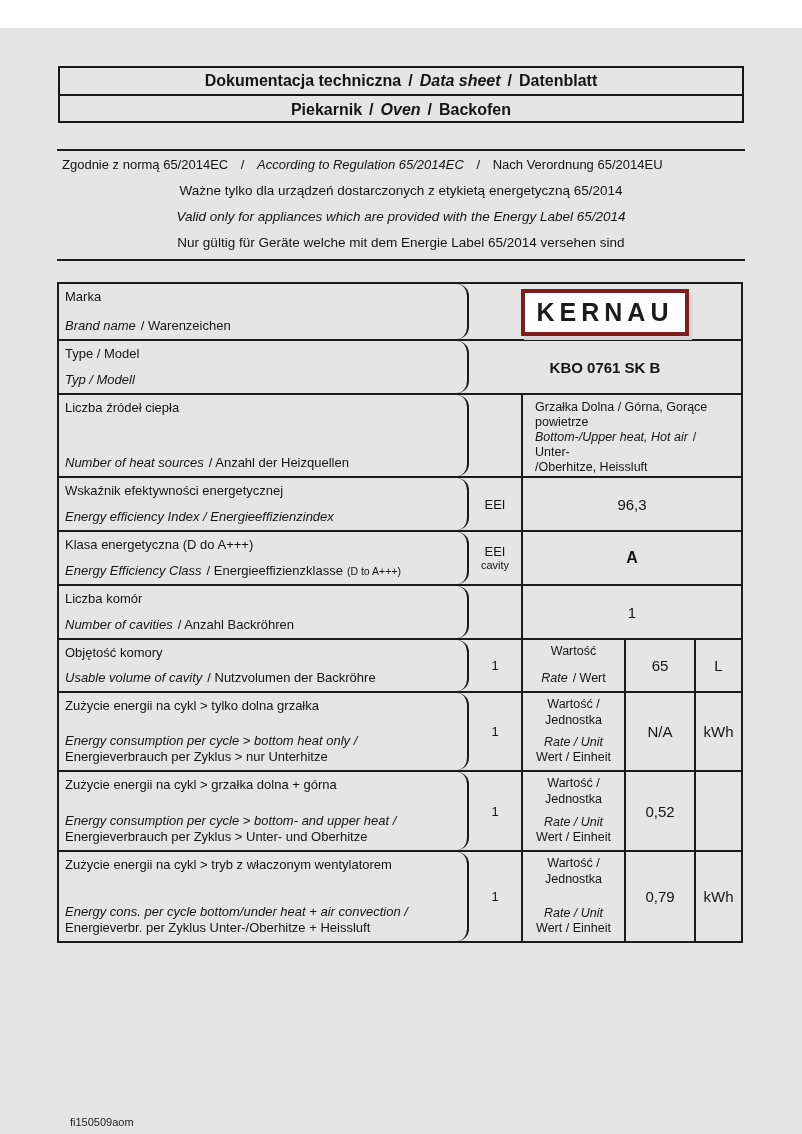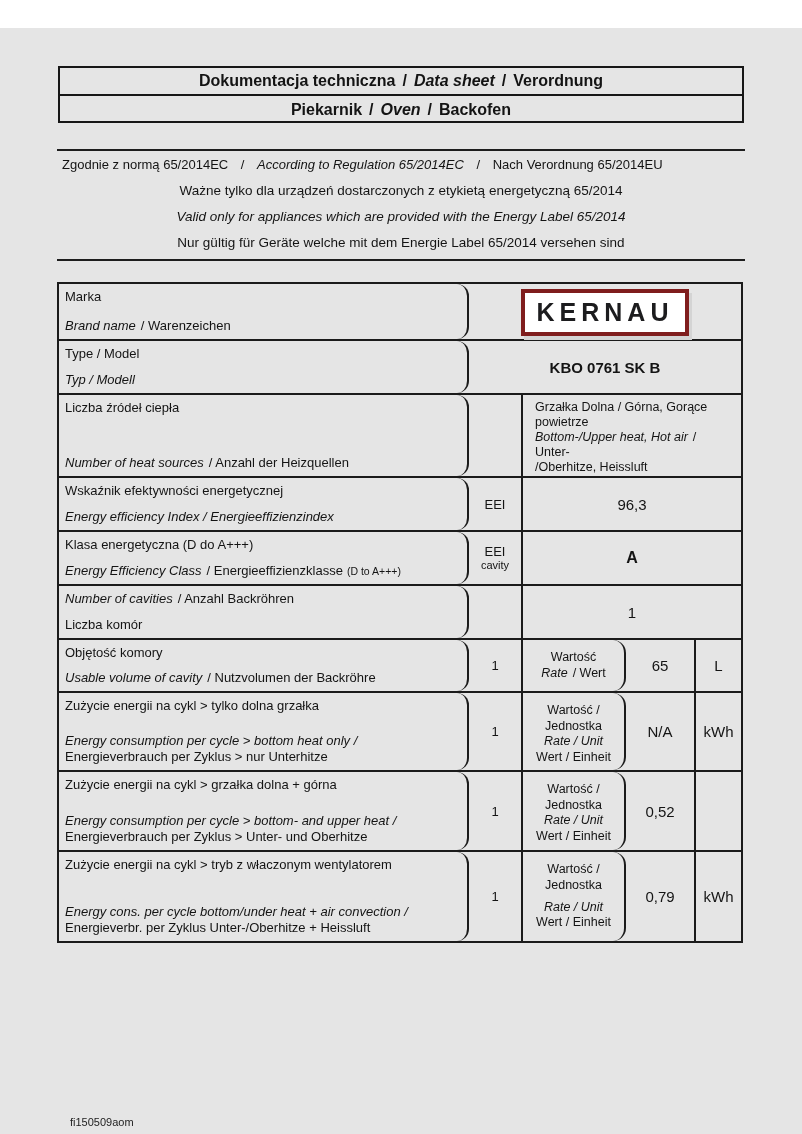--- a/index.html
+++ b/index.html
@@ -54,21 +54,21 @@
     width:54px;display:flex;flex-direction:column;align-items:center;justify-content:center;
     font-size:13px;text-align:center;
   }
   .td.c{width:218px;}
   .td.bc{width:272px;display:flex;align-items:center;justify-content:center;}
   .cellcenter{display:flex;align-items:center;justify-content:center;text-align:center;}
   .valtext{font-size:15px;}
   .sub3{display:flex;height:100%;}
   .c1{width:103px;border-right:2px solid #1b1b1b;box-sizing:border-box;
       display:flex;flex-direction:column;justify-content:space-between;
-      padding:10px 2px;text-align:center;font-size:12.5px;line-height:1.25;border-radius:13px;}
+      padding:4px 2px;text-align:center;font-size:12.5px;line-height:1.25;}
   .c2{width:70px;border-right:2px solid #1b1b1b;box-sizing:border-box;}
   .c3{width:45px;}
   .tail{margin-left:5px;}
   .small-paren{font-size:10.5px;margin-left:4px;}
   .cavity-small{font-size:11px;line-height:1.1;}
   .heatval{
     height:100%;display:flex;flex-direction:column;justify-content:space-between;
     padding:5px 12px;font-size:12.5px;line-height:1.2;box-sizing:border-box;
   }
 
@@ -96,21 +96,21 @@
 <body>
 
 <div class="page">
 
   <div class="header-box">
     <div class="header-row first">
       <span>Dokumentacja techniczna</span>
       <span class="hsep">/</span>
       <span class="it">Data sheet</span>
       <span class="hsep">/</span>
-      <span>Verordnung</span>
+      <span>Datenblatt</span>
     </div>
     <div class="header-row">
       <span>Piekarnik</span>
       <span class="hsep">/</span>
       <span class="it">Oven</span>
       <span class="hsep">/</span>
       <span>Backofen</span>
     </div>
   </div>
 
@@ -192,24 +192,24 @@
         <div>EEI</div>
         <div class="cavity-small">cavity</div>
       </div>
       <div class="td c cellcenter">
         <span class="class-val">A</span>
       </div>
     </div>
 
     <div class="tr" style="height:54px">
       <div class="td a">
+        <div>Liczba komór</div>
         <div>
           <span class="it">Number of cavities</span><span class="tail">/ Anzahl Backröhren</span>
         </div>
-        <div>Liczba komór</div>
       </div>
       <div class="td b"></div>
       <div class="td c cellcenter">
         <span class="valtext">1</span>
       </div>
     </div>
 
     <div class="tr" style="height:53px">
       <div class="td a">
         <div>Objętość komory</div>

